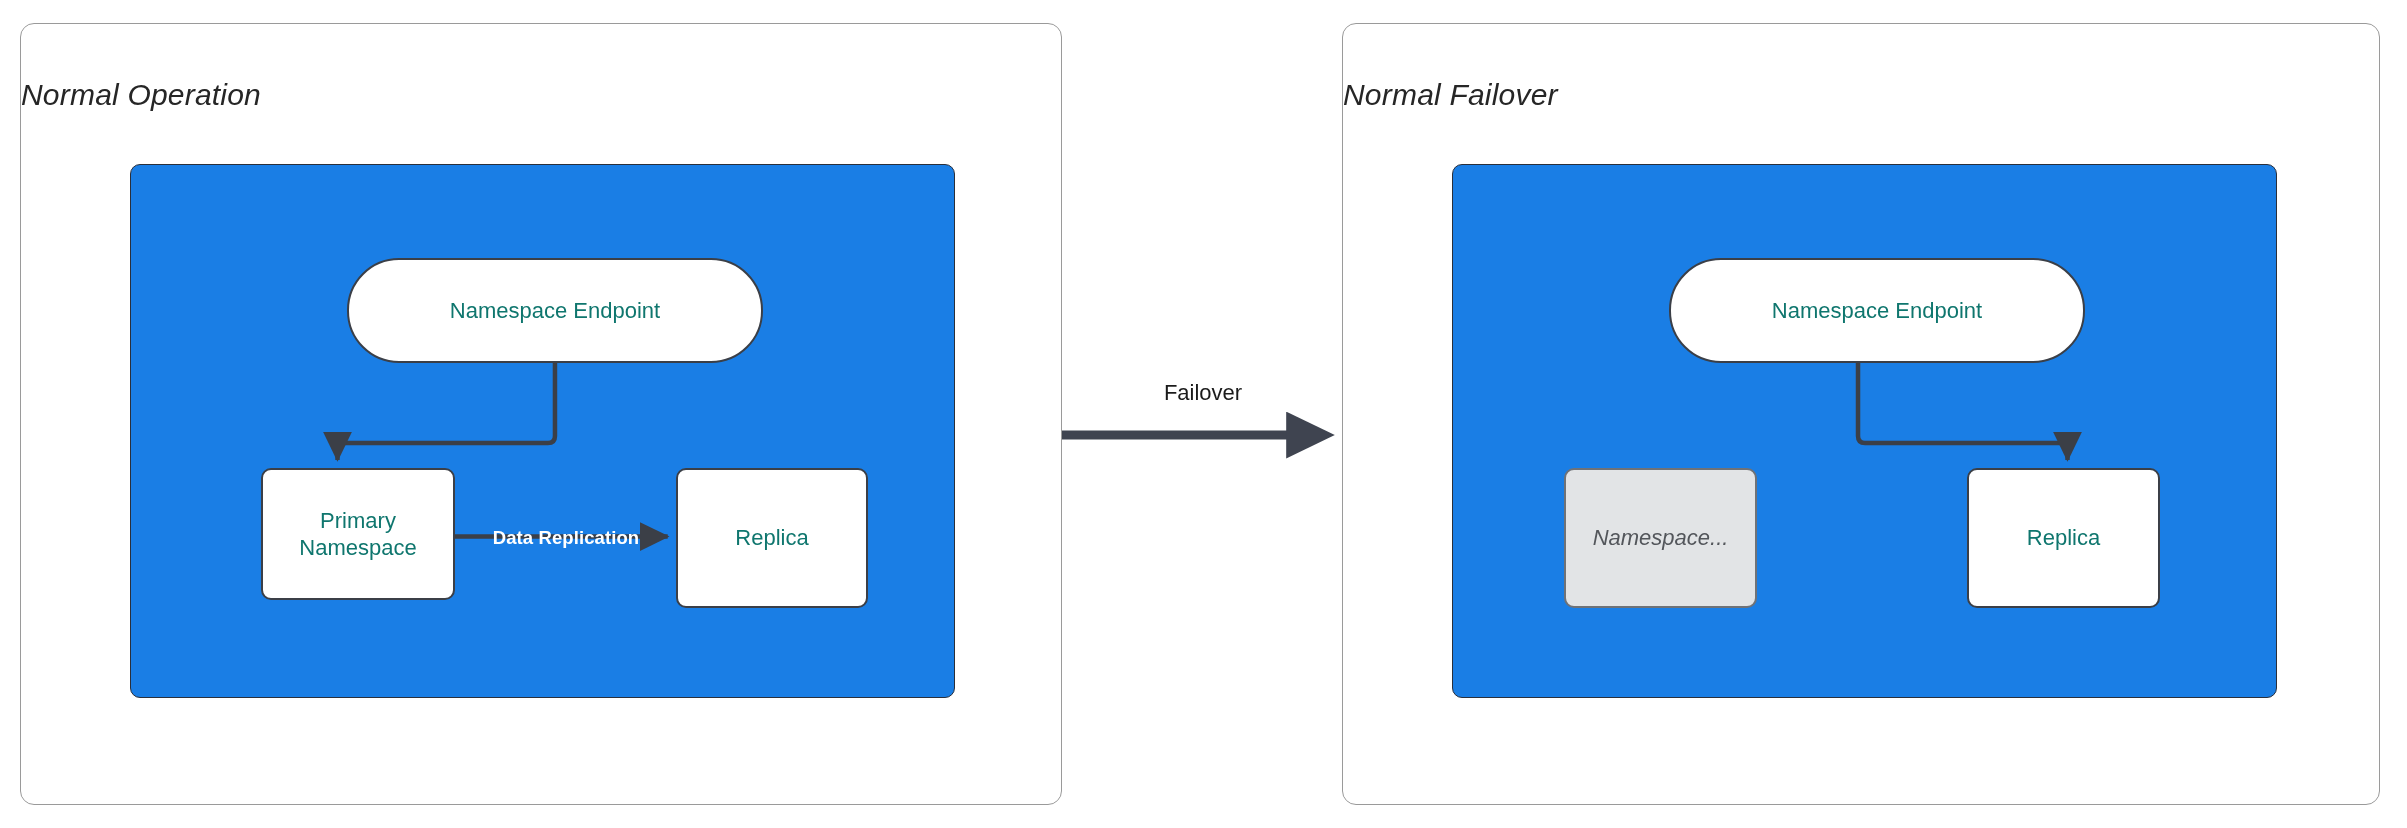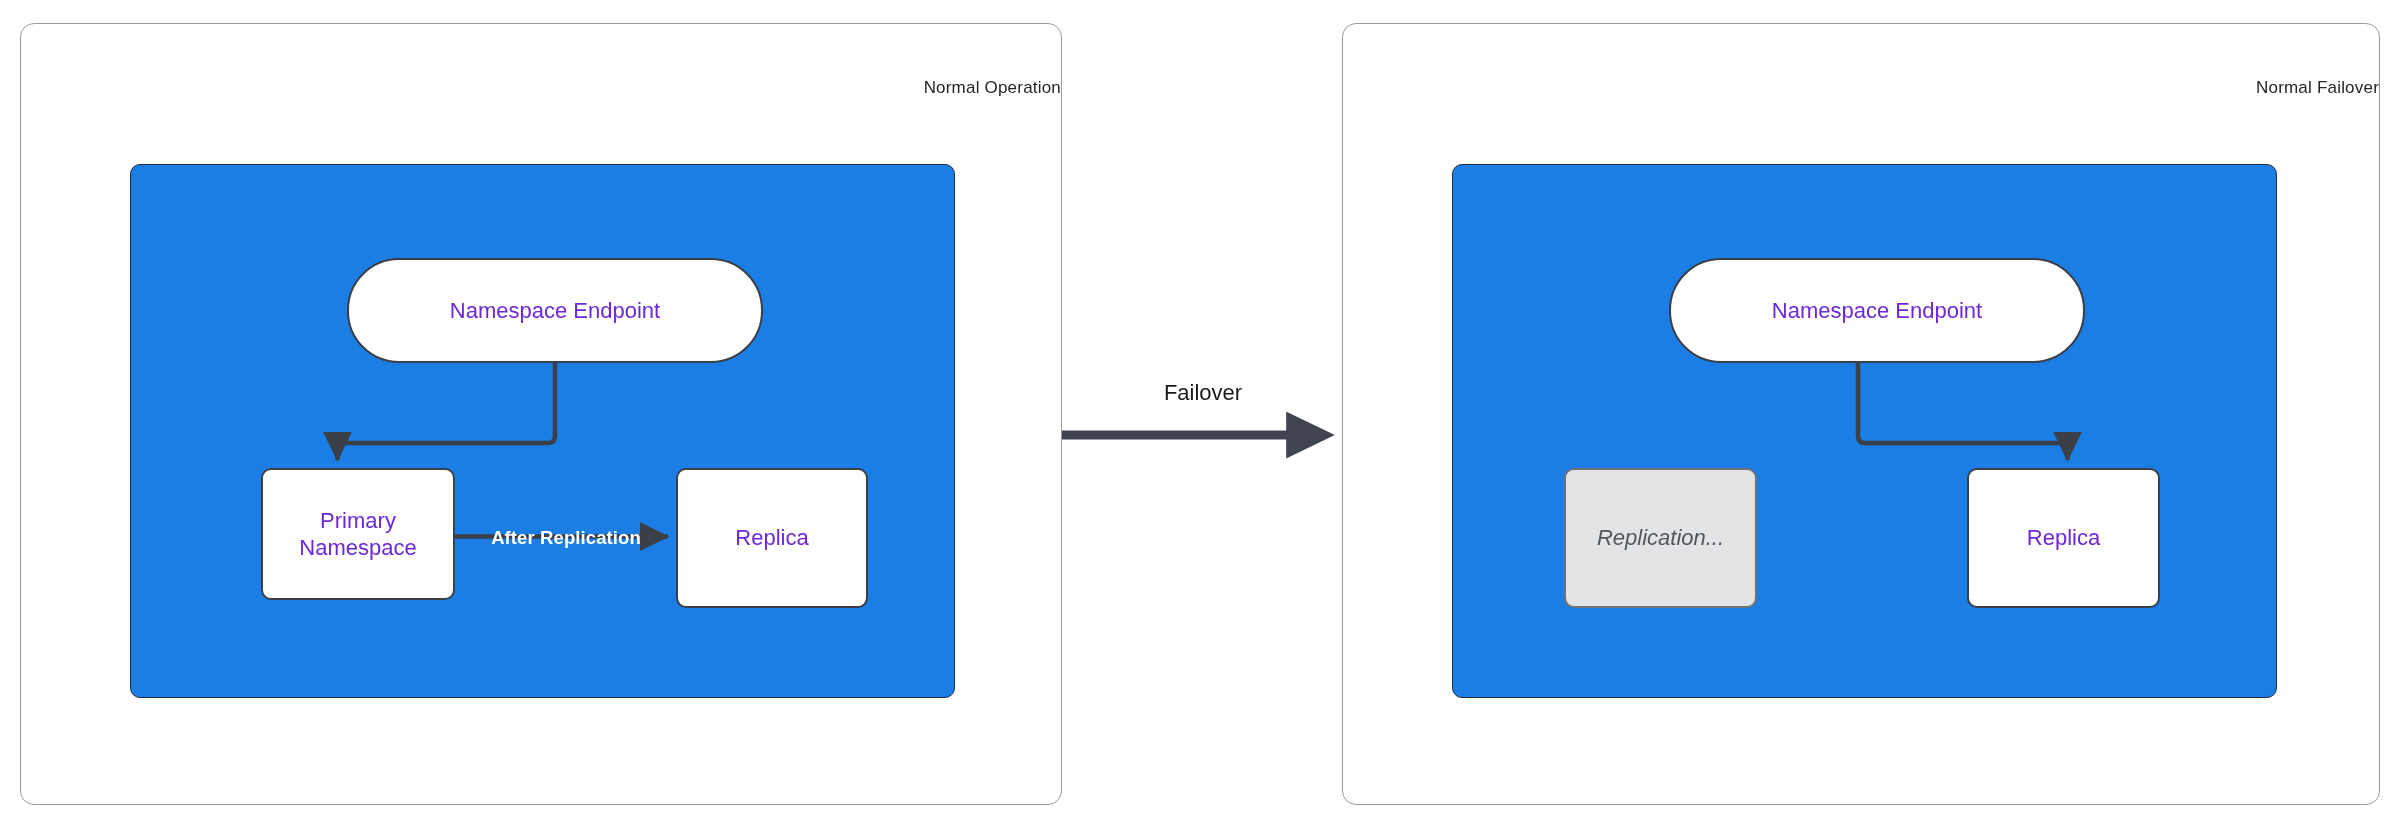--- a/index.html
+++ b/index.html
@@ -28,22 +28,23 @@
     box-sizing: border-box;
   }
   #panel-normal  { left: 20px;   top: 23px; width: 1042px; height: 782px; }
   #panel-failover{ left: 1342px; top: 23px; width: 1038px; height: 782px; }
 
   .panel-title {
     position: absolute;
     top: 54px;
     left: 0;
     width: 100%;
-    text-align: right;
-    font-size: 17px;
+    text-align: left;
+    font-size: 30px;
+    font-style: italic;
     color: #262626;
     letter-spacing: 0.2px;
   }
 
   .zone {
     position: absolute;
     top: 140px;
     left: 109px;
     width: 825px;
     height: 534px;
@@ -56,21 +57,21 @@
   .node {
     position: absolute;
     box-sizing: border-box;
     background: #ffffff;
     border: 2px solid #3b3f47;
     display: flex;
     align-items: center;
     justify-content: center;
     text-align: center;
     font-size: 22px;
-    color: #6d28d9;
+    color: #0f766e;
     line-height: 1.25;
   }
   .node.pill {
     border-radius: 52px;
   }
   .node.box {
     border-radius: 10px;
   }
   .node.recovering {
     background: #e2e4e6;
@@ -149,21 +150,21 @@
 
         <path d="M 324,373 L 538,373" fill="none" stroke="#3b3f47" stroke-width="4.5" marker-end="url(#arrow-dark)"></path>
       </svg>
 
       <div class="node pill n-endpoint">Namespace Endpoint</div>
 
       <div class="node box n-primary">Primary Namespace</div>
 
       <div class="node box n-replica-l">Replica</div>
 
-      <div class="repl-label">After Replication</div>
+      <div class="repl-label">Data Replication</div>
 
     </div>
   </div>
 
   <div class="failover-group">
     <div class="failover-label">Failover</div>
     <svg class="edge-svg" viewBox="0 0 282 110" preserveAspectRatio="none">
       <defs>
         <marker id="arrow-big" markerWidth="7" markerHeight="7" refX="4.2" refY="2.6" orient="auto" markerUnits="strokeWidth">
           <path d="M0,0 L5.4,2.6 L0,5.2 z" fill="#3f4450"></path>
@@ -179,20 +180,20 @@
 
     <div class="zone">
 
       <svg class="edge-svg" viewBox="0 0 825 534" preserveAspectRatio="none">
 
         <path d="M 406,198 L 406,272 Q 406,279 413,279 L 609,279 Q 616,279 616,286 L 616,296" fill="none" stroke="#3b3f47" stroke-width="4.5" stroke-linecap="butt" stroke-linejoin="round" marker-end="url(#arrow-dark)"></path>
       </svg>
 
       <div class="node pill n-endpoint">Namespace Endpoint</div>
 
-      <div class="node box recovering n-recovering">Replication...</div>
+      <div class="node box recovering n-recovering">Namespace...</div>
 
       <div class="node box n-replica-r">Replica</div>
 
     </div>
   </div>
 
 </div>
 
 </body></html>

